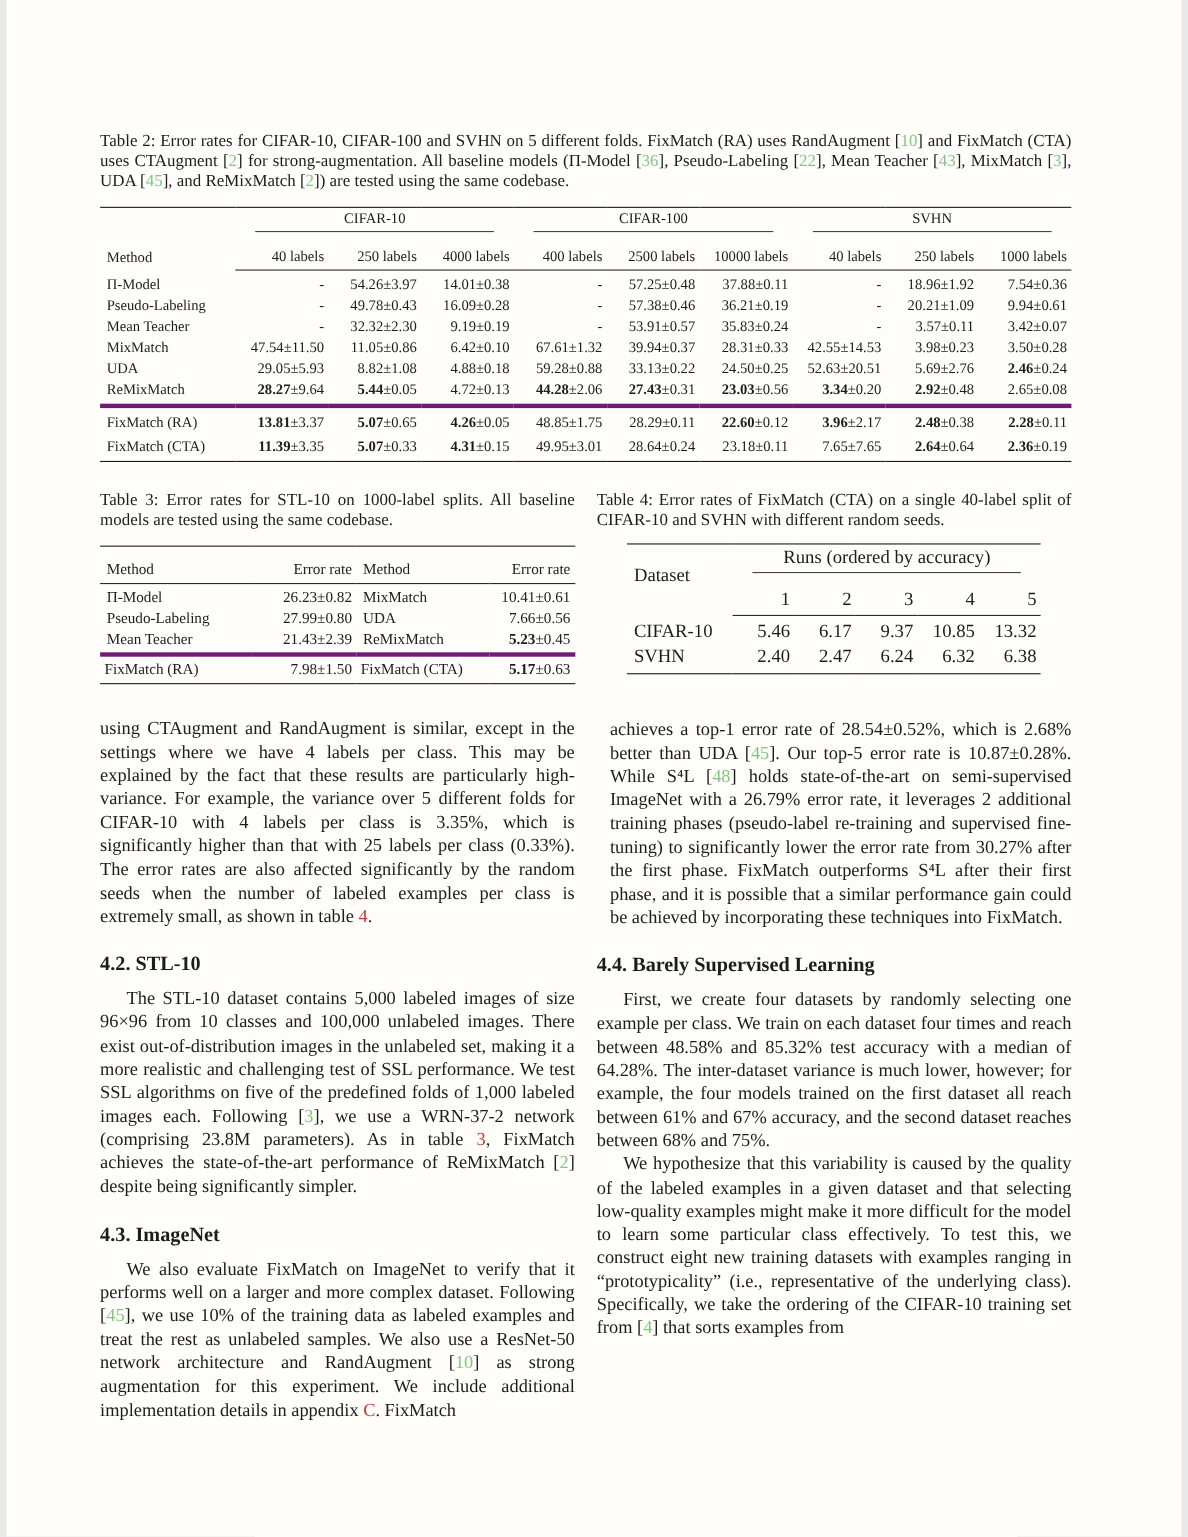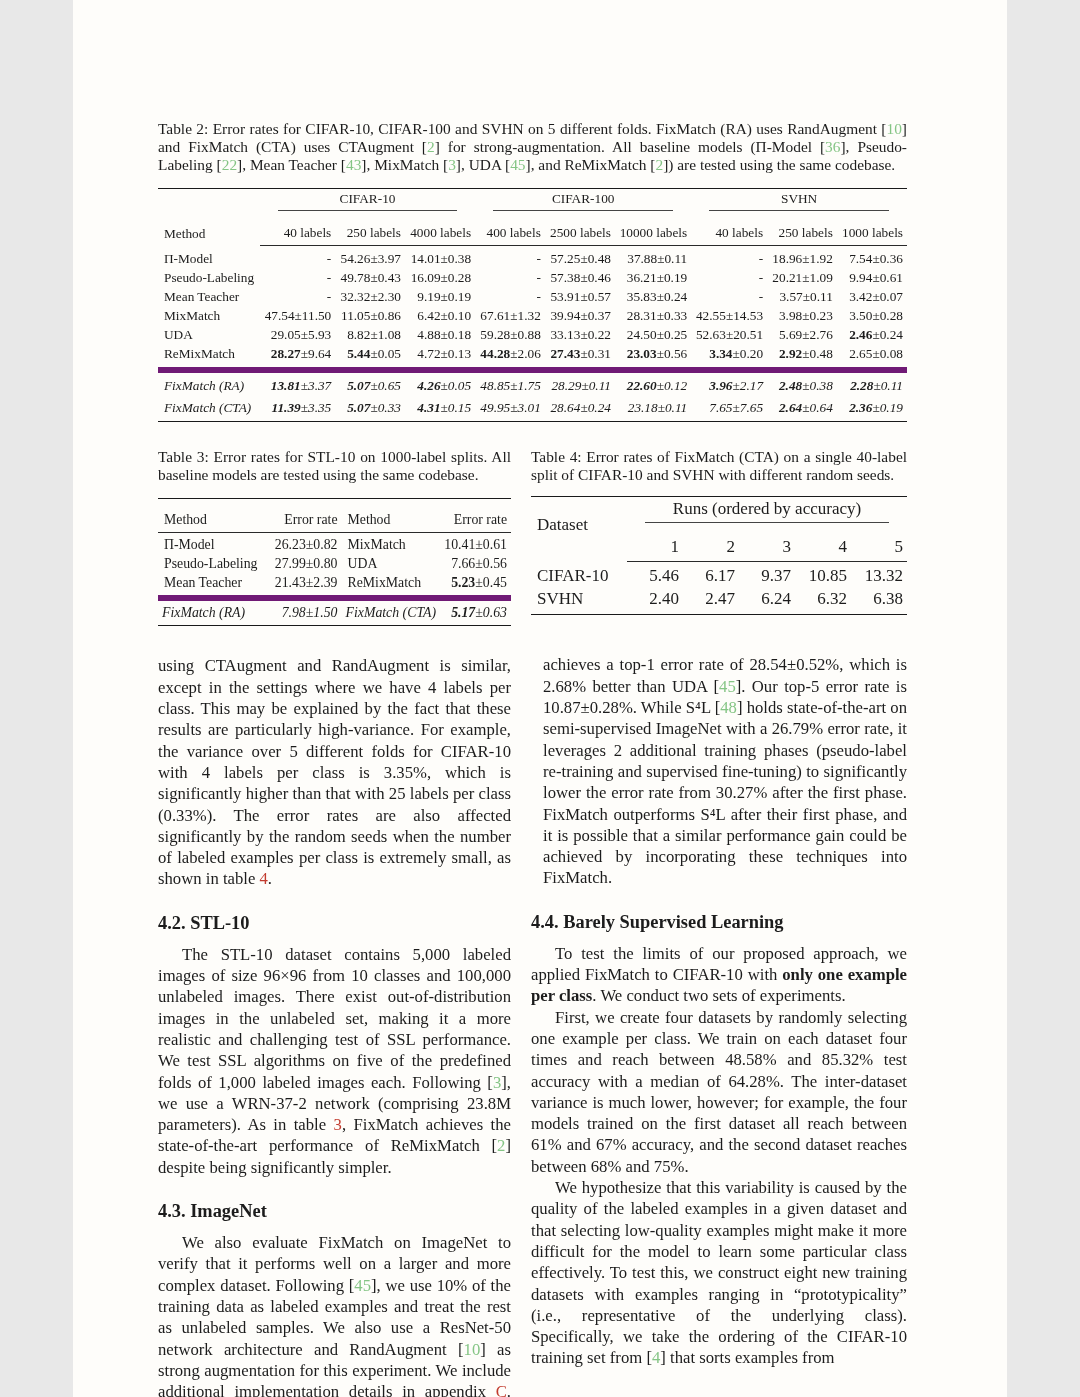--- a/index.html
+++ b/index.html
@@ -1,36 +1,36 @@
 <!DOCTYPE html>
 <html><head>
 <meta charset="utf-8">
 <style>
   html,body{margin:0;padding:0;background:#e8e8e8;}
   .page{
-    width:934px;height:1397px;margin:0 auto;background:#fefdfa;
+    width:1068px;height:1397px;margin:0 auto;background:#fefdfa;
     font-family:"Liberation Serif","DejaVu Serif",serif;color:#1c1c1c;
     box-sizing:border-box;padding:120px 100px 0 85px;position:relative;overflow:hidden;
   }
   .caption{font-size:15.4px;line-height:17.8px;text-align:justify;}
   .seg-green{color:#85c585;}
   .seg-red{color:#c23b2e;}
   .seg-bold{font-weight:bold;}
   .bold{font-weight:bold;}
 
   
   table{border-collapse:collapse;color:#1c1c1c;}
   .rules{border-top:1.8px solid #1a1a1a;border-bottom:1.8px solid #1a1a1a;}
   td,th{padding:1px 4px;font-weight:normal;white-space:nowrap;}
   td.method,th.method-h{text-align:left;padding-left:6px;}
   td.num,th.collab{text-align:right;}
   th.method-h{vertical-align:bottom;padding-bottom:4px;}
   .grp-inner{border-bottom:1px solid #444;margin:0 14px;padding:1px 0 3px;text-align:center;}
   thead tr.lab th{border-bottom:1px solid #2a2a2a;padding-bottom:4px;padding-top:13px;}
-  tbody.fm{border-top:6px solid #701a75;font-style:italic;}
+  tbody.fm{border-top:4px solid #701a75;}
   tbody td{padding-top:1.5px;padding-bottom:1.5px;}
   tbody.fm td{padding-top:4px;}
 
   
   .table2{width:100%;font-size:13.3px;margin-top:15px;}
   .table2 tbody tr:first-child td{padding-top:5px;}
   .table2 tbody tr:last-child td{padding-bottom:5px;}
 
   
   .columns{display:flex;gap:20px;margin-top:26px;align-items:flex-start;}
@@ -292,19 +292,18 @@
                 <td class="num">6.32</td>
                 <td class="num">6.38</td>
               </tr>
             </tbody>
         </table>
       </div>
 
       <p class="body first"><span>achieves a top-1 error rate of 28.54±0.52%, which is 2.68% better than UDA [</span><span class="seg-green">45</span><span>]. Our top-5 error rate is 10.87±0.28%. While S⁴L [</span><span class="seg-green">48</span><span>] holds state-of-the-art on semi-supervised ImageNet with a 26.79% error rate, it leverages 2 additional training phases (pseudo-label re-training and supervised fine-tuning) to significantly lower the error rate from 30.27% after the first phase. FixMatch outperforms S⁴L after their first phase, and it is possible that a similar performance gain could be achieved by incorporating these techniques into FixMatch.</span></p>
 
       <h3 class="sec">4.4. Barely Supervised Learning</h3>
-      <p class="body indent"><span>To test the limits of our proposed approach, we applied FixMatch to CIFAR-10 with </span><span class="seg-bold">only one example per class</span><span>. We conduct two sets of experiments.</span></p>
       <p class="body indent"><span>First, we create four datasets by randomly selecting one example per class. We train on each dataset four times and reach between 48.58% and 85.32% test accuracy with a median of 64.28%. The inter-dataset variance is much lower, however; for example, the four models trained on the first dataset all reach between 61% and 67% accuracy, and the second dataset reaches between 68% and 75%.</span></p>
       <p class="body indent"><span>We hypothesize that this variability is caused by the quality of the labeled examples in a given dataset and that selecting low-quality examples might make it more difficult for the model to learn some particular class effectively. To test this, we construct eight new training datasets with examples ranging in “prototypicality” (i.e., representative of the underlying class). Specifically, we take the ordering of the CIFAR-10 training set from [</span><span class="seg-green">4</span><span>] that sorts examples from</span></p>
     </div>
 
   </div>
 </div>
 
 </body></html>

